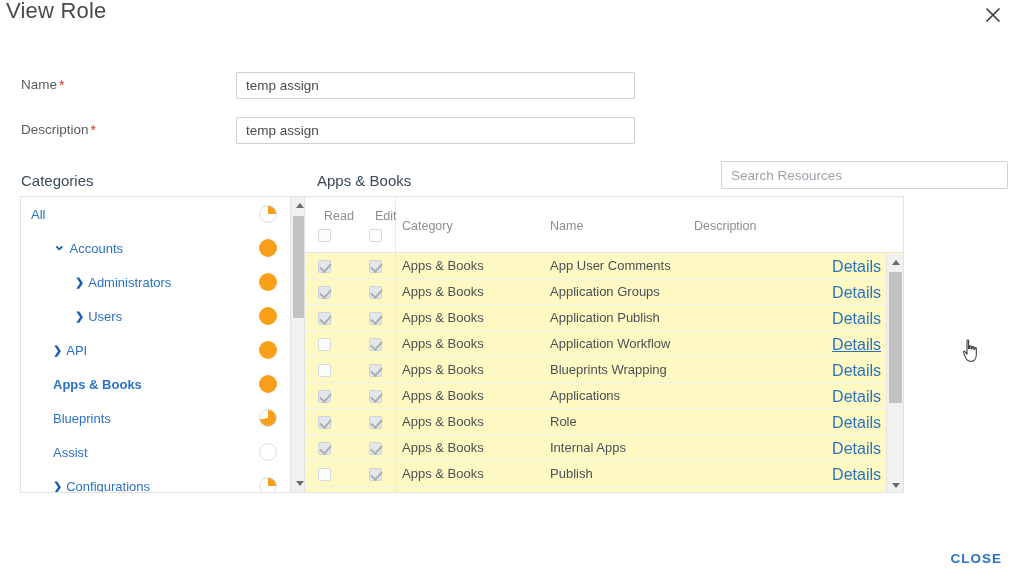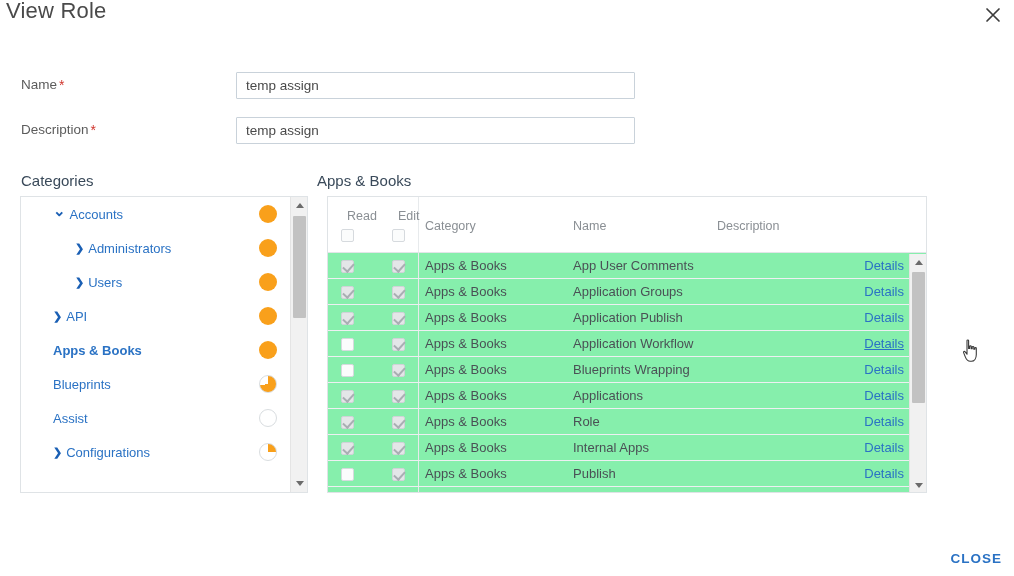--- a/index.html
+++ b/index.html
@@ -121,24 +121,24 @@
   .vsb-thumb {
     position: absolute; left: 2px; width: 13px;
     background: #c2c2c2; border-radius: 1px; cursor: pointer;
   }
   .tri { width: 0; height: 0; }
   .tri.up { border-left: 4px solid transparent; border-right: 4px solid transparent; border-bottom: 5px solid #6b6b6b; }
   .tri.dn { border-left: 4px solid transparent; border-right: 4px solid transparent; border-top: 5px solid #6b6b6b; }
 
   
   .tbl-panel {
-    position: absolute; left: 327px; top: 196px;
+    position: absolute; left: 304px; top: 196px;
     width: 600px; height: 297px;
     border: 1px solid #dfe3e6;
-    background: #86efac; overflow: hidden;
+    background: #fef9c3; overflow: hidden;
   }
   .tbl-head {
     position: relative;
     height: 56px;
     border-bottom: 1px solid #e2e5e8;
     background: #fff;
   }
   .th {
     position: absolute;
     font-size: 12.5px; color: #8a8f94;
@@ -193,21 +193,21 @@
   .cell {
     position: absolute; top: 5px;
     font-size: 13px; color: #4a5055;
     white-space: nowrap;
   }
   .cell-cat  { left: 97px; }
   .cell-name { left: 245px; }
   .cell-desc { left: 389px; }
   .details {
     position: absolute; top: 5px; right: 22px;
-    font-size: 13px; color: #2a72c4;
+    font-size: 16px; color: #2a72c4;
     cursor: pointer;
   }
   .details.hover { text-decoration: underline; }
   .rowsep-short {
     position: absolute; left: 90px; top: 0; bottom: 0;
     width: 1px; background: #e7eaec;
   }
 
   
   .cursor-hand {
@@ -241,23 +241,30 @@
   </div>
 
   <div class="form-row r2">
     <div class="form-label"><span>Description</span><span class="req-star">*</span></div>
     <input class="form-input" value="temp assign" style="">
   </div>
 
   <div class="cap cap-categories">Categories</div>
   <div class="cap cap-appsbooks">Apps &amp; Books</div>
 
+  <input class="search-box" placeholder="Search Resources" style="">
 
   <div class="cat-panel">
     <div class="cat-list" id="cat-list">
+        <div class="cat-row">
+          <span class="cat-text" style="margin-left: 10px;">
+            <span>All</span>
+          </span>
+          <span class="pie" style="background:conic-gradient(#f9a01b 0deg 90deg, #ffffff 90deg 360deg);border:1px solid #d9dde0;"></span>
+        </div>
         <div class="cat-row">
           <span class="cat-text" style="margin-left: 32px;">
             <span class="chev down" style="position: relative; top: -4px; font-size: 15px;">⌄</span>
             <span>Accounts</span>
           </span>
           <span class="pie" style="background:#f9a01b;"></span>
         </div>
         <div class="cat-row">
           <span class="cat-text" style="margin-left: 54px;">
             <span class="chev">❯</span>

